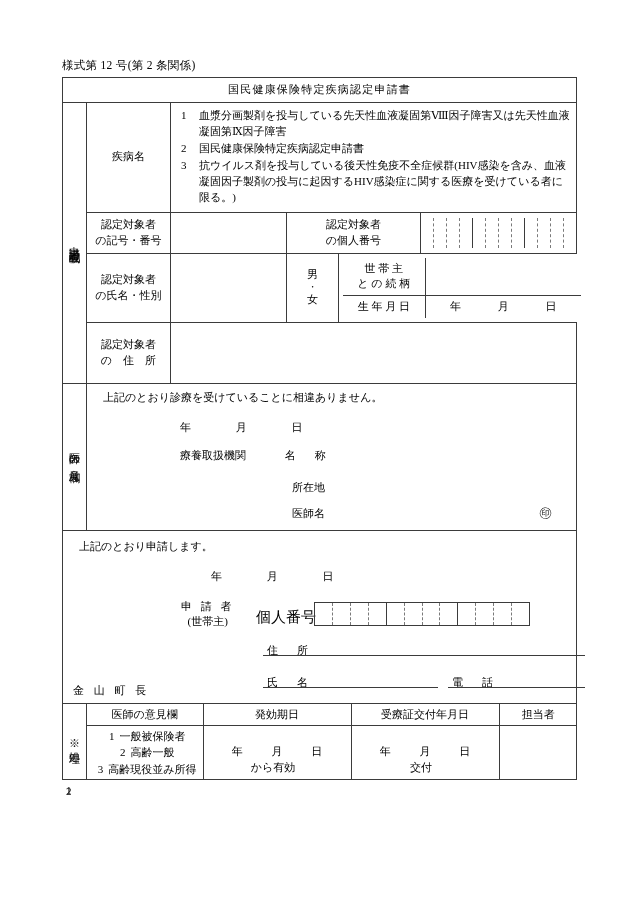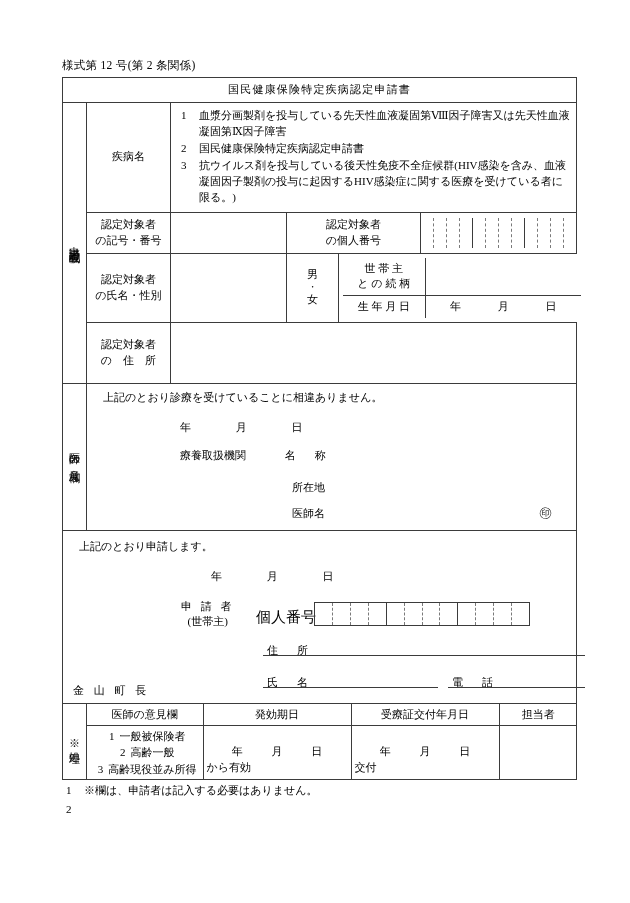--- a/index.html
+++ b/index.html
@@ -275,21 +275,21 @@
     line-height: 1.62;
   }
   .proc-list div .n { margin-right: 5px; }
   .proc-date {
     text-align: center;
     line-height: 1.7;
     font-size: 11px;
   }
   .proc-date .dl .y { margin-right: 26px; }
   .proc-date .dl .m { margin-right: 26px; }
-  .proc-date .sub { text-align: left; padding-right: 8px; }
+  .proc-date .sub { text-align: center; padding-right: 8px; }
 
   
   .notes {
     position: absolute;
     left: 58px;
     top: 782px;
     width: 516px;
     font-size: 11px;
     line-height: 1.62;
   }
@@ -546,20 +546,19 @@
         </tbody>
             </table>
       </td>
     </tr>
   </tbody>
     </table>
 
   <div class="notes">
     <div class="note">
       <span class="n">1</span>
-      <span>※欄は、申請者は記入する必要はありません。</span>
     </div>
     <div class="note">
       <span class="n">2</span>
     </div>
   </div>
 
 </div>
 
 </body></html>

